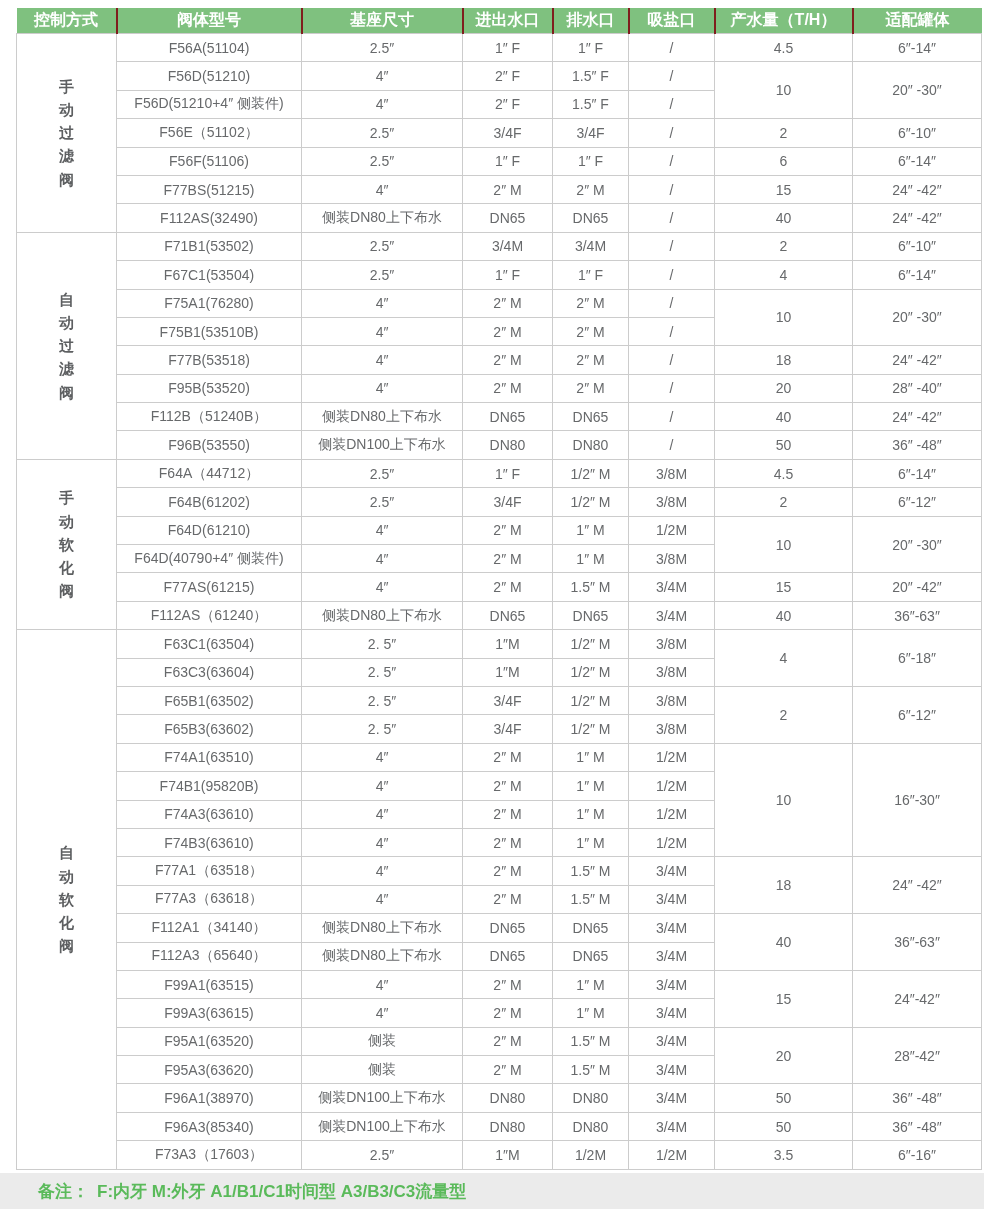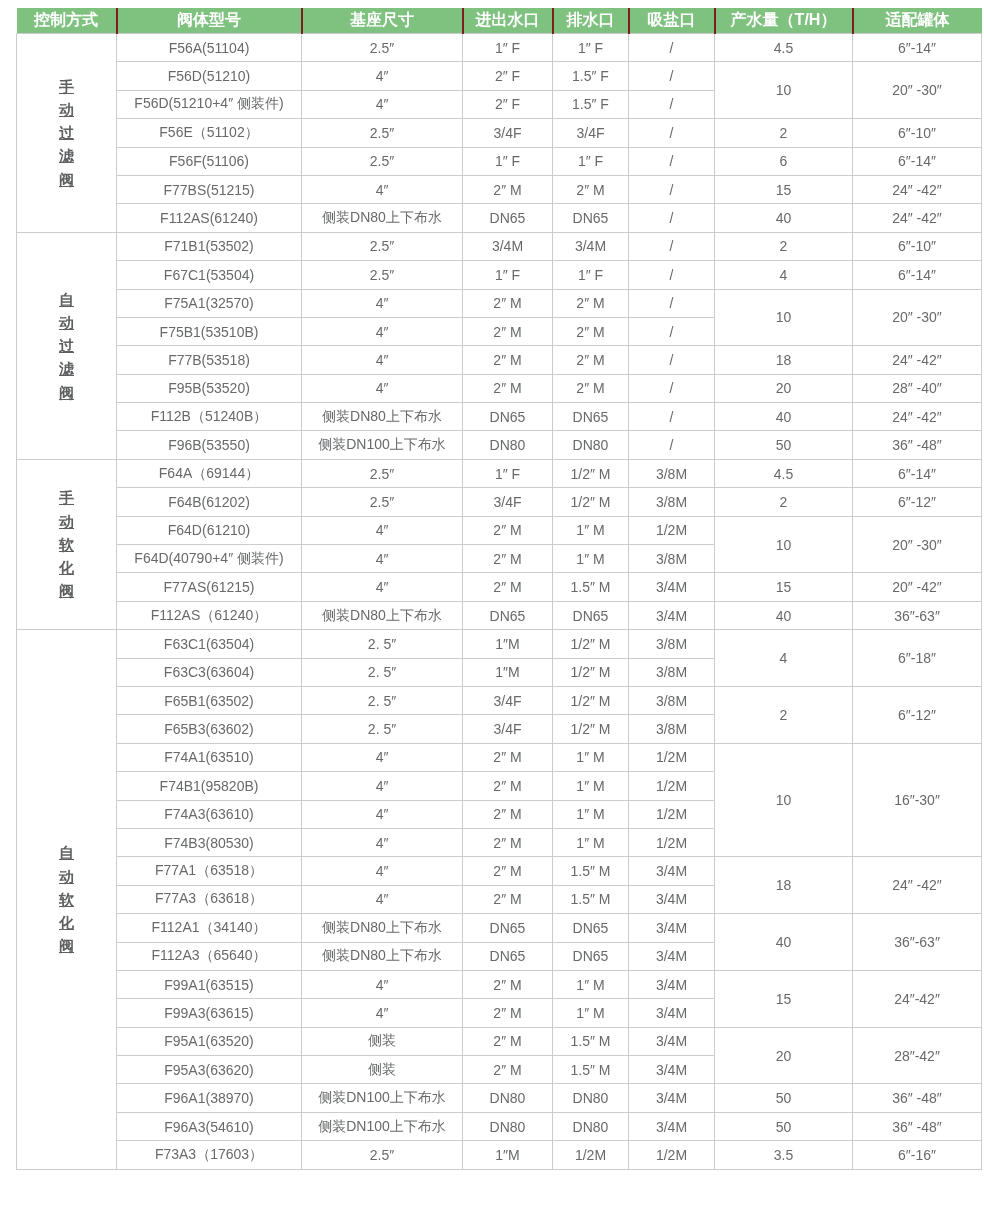--- a/index.html
+++ b/index.html
@@ -49,21 +49,20 @@
     font-weight: bold;
     color: #5d5f61;
     background: #ffffff;
   }
   .group-cell .vtext {
     width: 1.1em;
     margin: 8px auto;
     word-break: break-all;
     line-height: 1.55;
     white-space: normal;
-    text-decoration: underline;
   }
   .note-bar {
     position: absolute;
     left: 0;
     bottom: 0;
     width: 984px;
     height: 36px;
     background: #ebebeb;
     display: flex;
     align-items: center;
@@ -161,21 +160,21 @@
         <tr>
           <td>F77BS(51215)</td>
           <td>4″</td>
           <td>2″ M</td>
           <td>2″ M</td>
           <td>/</td>
           <td rowspan="1">15</td>
           <td rowspan="1">24″ -42″</td>
         </tr>
         <tr>
-          <td>F112AS(61240)</td>
+          <td>F112AS(32490)</td>
           <td>侧装DN80上下布水</td>
           <td>DN65</td>
           <td>DN65</td>
           <td>/</td>
           <td rowspan="1">40</td>
           <td rowspan="1">24″ -42″</td>
         </tr>
         <tr>
           <td rowspan="8" class="group-cell">
             <div class="vtext">自动过滤阀</div>
@@ -191,21 +190,21 @@
         <tr>
           <td>F67C1(53504)</td>
           <td>2.5″</td>
           <td>1″ F</td>
           <td>1″ F</td>
           <td>/</td>
           <td rowspan="1">4</td>
           <td rowspan="1">6″-14″</td>
         </tr>
         <tr>
-          <td>F75A1(32570)</td>
+          <td>F75A1(76280)</td>
           <td>4″</td>
           <td>2″ M</td>
           <td>2″ M</td>
           <td>/</td>
           <td rowspan="2">10</td>
           <td rowspan="2">20″ -30″</td>
         </tr>
         <tr>
           <td>F75B1(53510B)</td>
           <td>4″</td>
@@ -246,21 +245,21 @@
           <td>DN80</td>
           <td>DN80</td>
           <td>/</td>
           <td rowspan="1">50</td>
           <td rowspan="1">36″ -48″</td>
         </tr>
         <tr>
           <td rowspan="6" class="group-cell">
             <div class="vtext">手动软化阀</div>
           </td>
-          <td>F64A（69144）</td>
+          <td>F64A（44712）</td>
           <td>2.5″</td>
           <td>1″ F</td>
           <td>1/2″ M</td>
           <td>3/8M</td>
           <td rowspan="1">4.5</td>
           <td rowspan="1">6″-14″</td>
         </tr>
         <tr>
           <td>F64B(61202)</td>
           <td>2.5″</td>
@@ -356,21 +355,21 @@
           <td>1/2M</td>
         </tr>
         <tr>
           <td>F74A3(63610)</td>
           <td>4″</td>
           <td>2″ M</td>
           <td>1″ M</td>
           <td>1/2M</td>
         </tr>
         <tr>
-          <td>F74B3(80530)</td>
+          <td>F74B3(63610)</td>
           <td>4″</td>
           <td>2″ M</td>
           <td>1″ M</td>
           <td>1/2M</td>
         </tr>
         <tr>
           <td>F77A1（63518）</td>
           <td>4″</td>
           <td>2″ M</td>
           <td>1.5″ M</td>
@@ -436,34 +435,38 @@
         <tr>
           <td>F96A1(38970)</td>
           <td>侧装DN100上下布水</td>
           <td>DN80</td>
           <td>DN80</td>
           <td>3/4M</td>
           <td rowspan="1">50</td>
           <td rowspan="1">36″ -48″</td>
         </tr>
         <tr>
-          <td>F96A3(54610)</td>
+          <td>F96A3(85340)</td>
           <td>侧装DN100上下布水</td>
           <td>DN80</td>
           <td>DN80</td>
           <td>3/4M</td>
           <td rowspan="1">50</td>
           <td rowspan="1">36″ -48″</td>
         </tr>
         <tr>
           <td>F73A3（17603）</td>
           <td>2.5″</td>
           <td>1″M</td>
           <td>1/2M</td>
           <td>1/2M</td>
           <td rowspan="1">3.5</td>
           <td rowspan="1">6″-16″</td>
         </tr>
       </tbody>
   </table>
 
+  <div class="note-bar">
+    <span class="note-label">备注：</span>
+    <span class="note-text">F:内牙 M:外牙 A1/B1/C1时间型 A3/B3/C3流量型</span>
+  </div>
 
 </div>
 
 </body></html>

